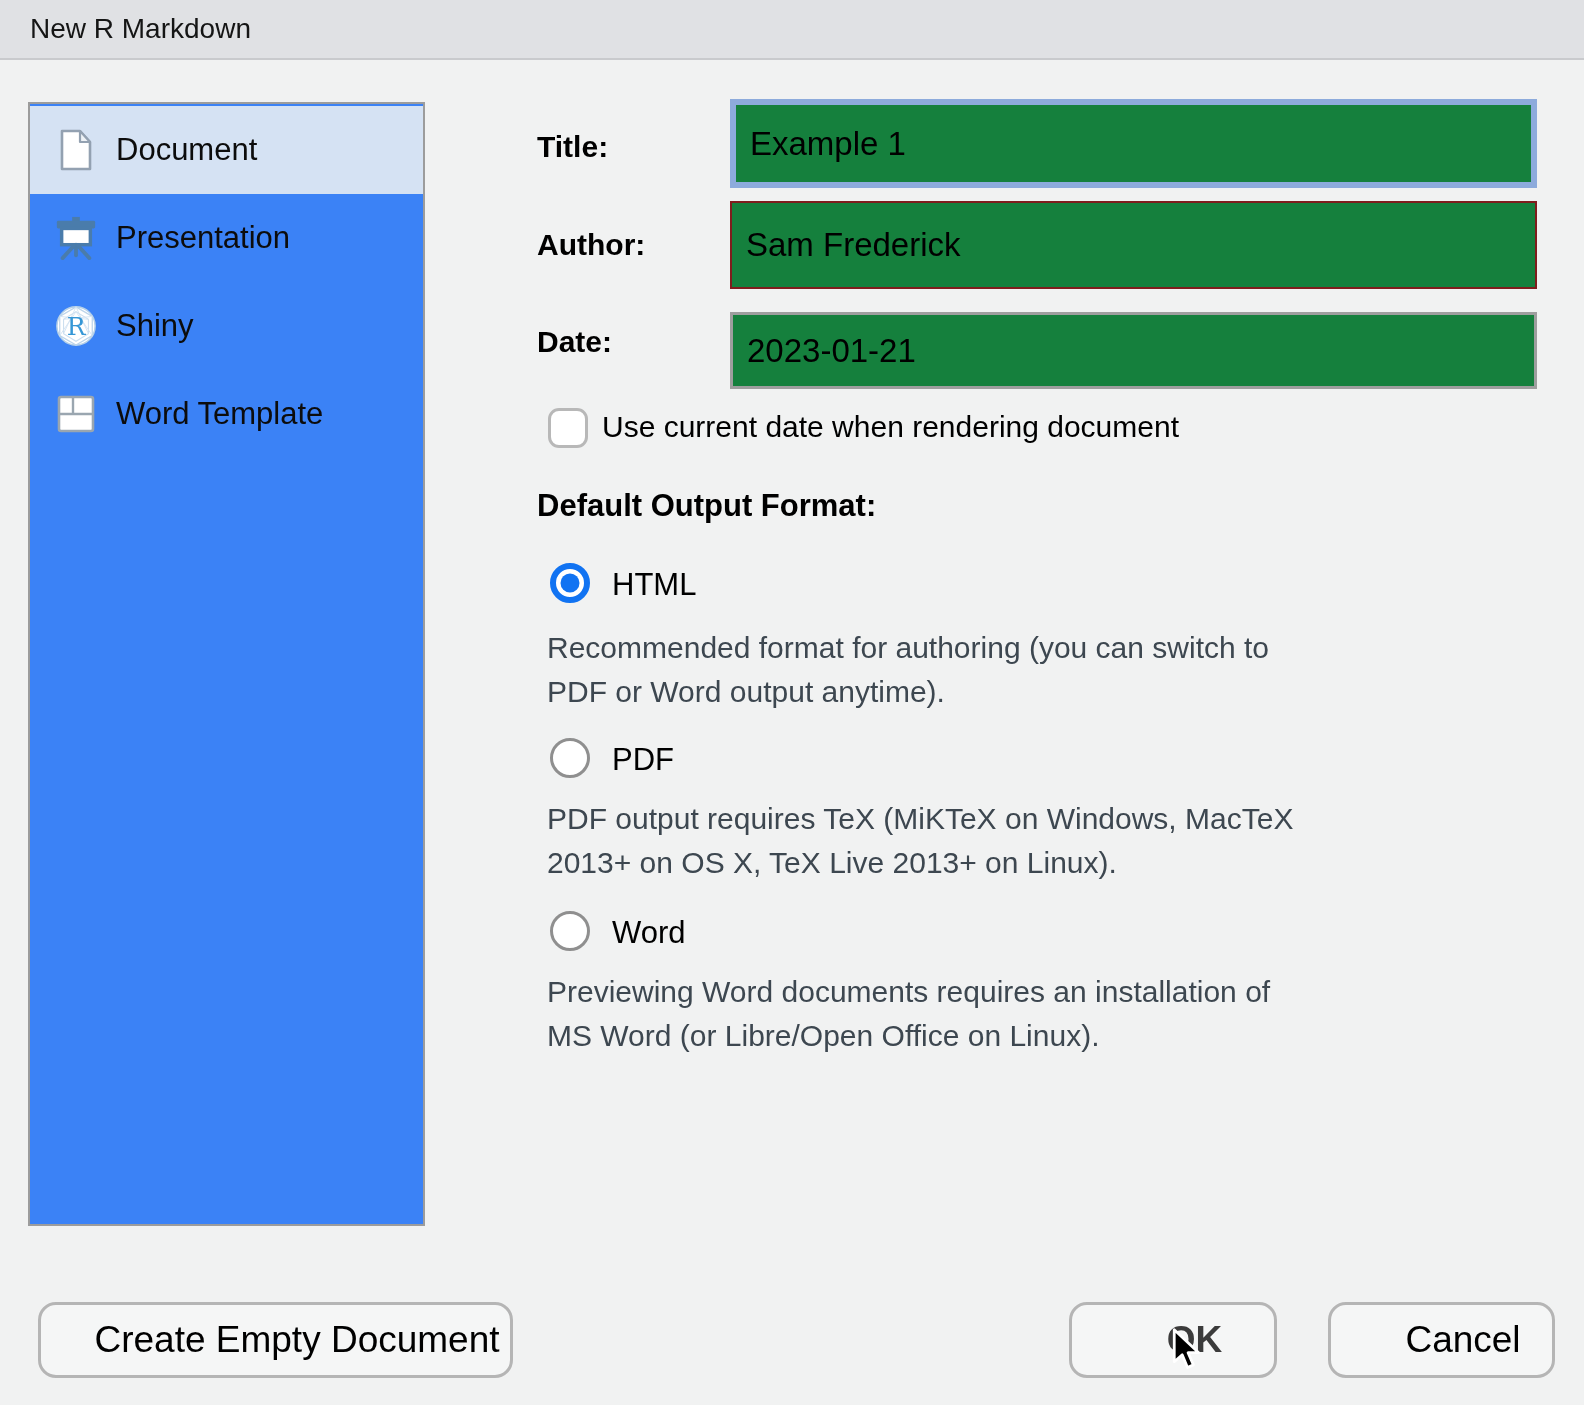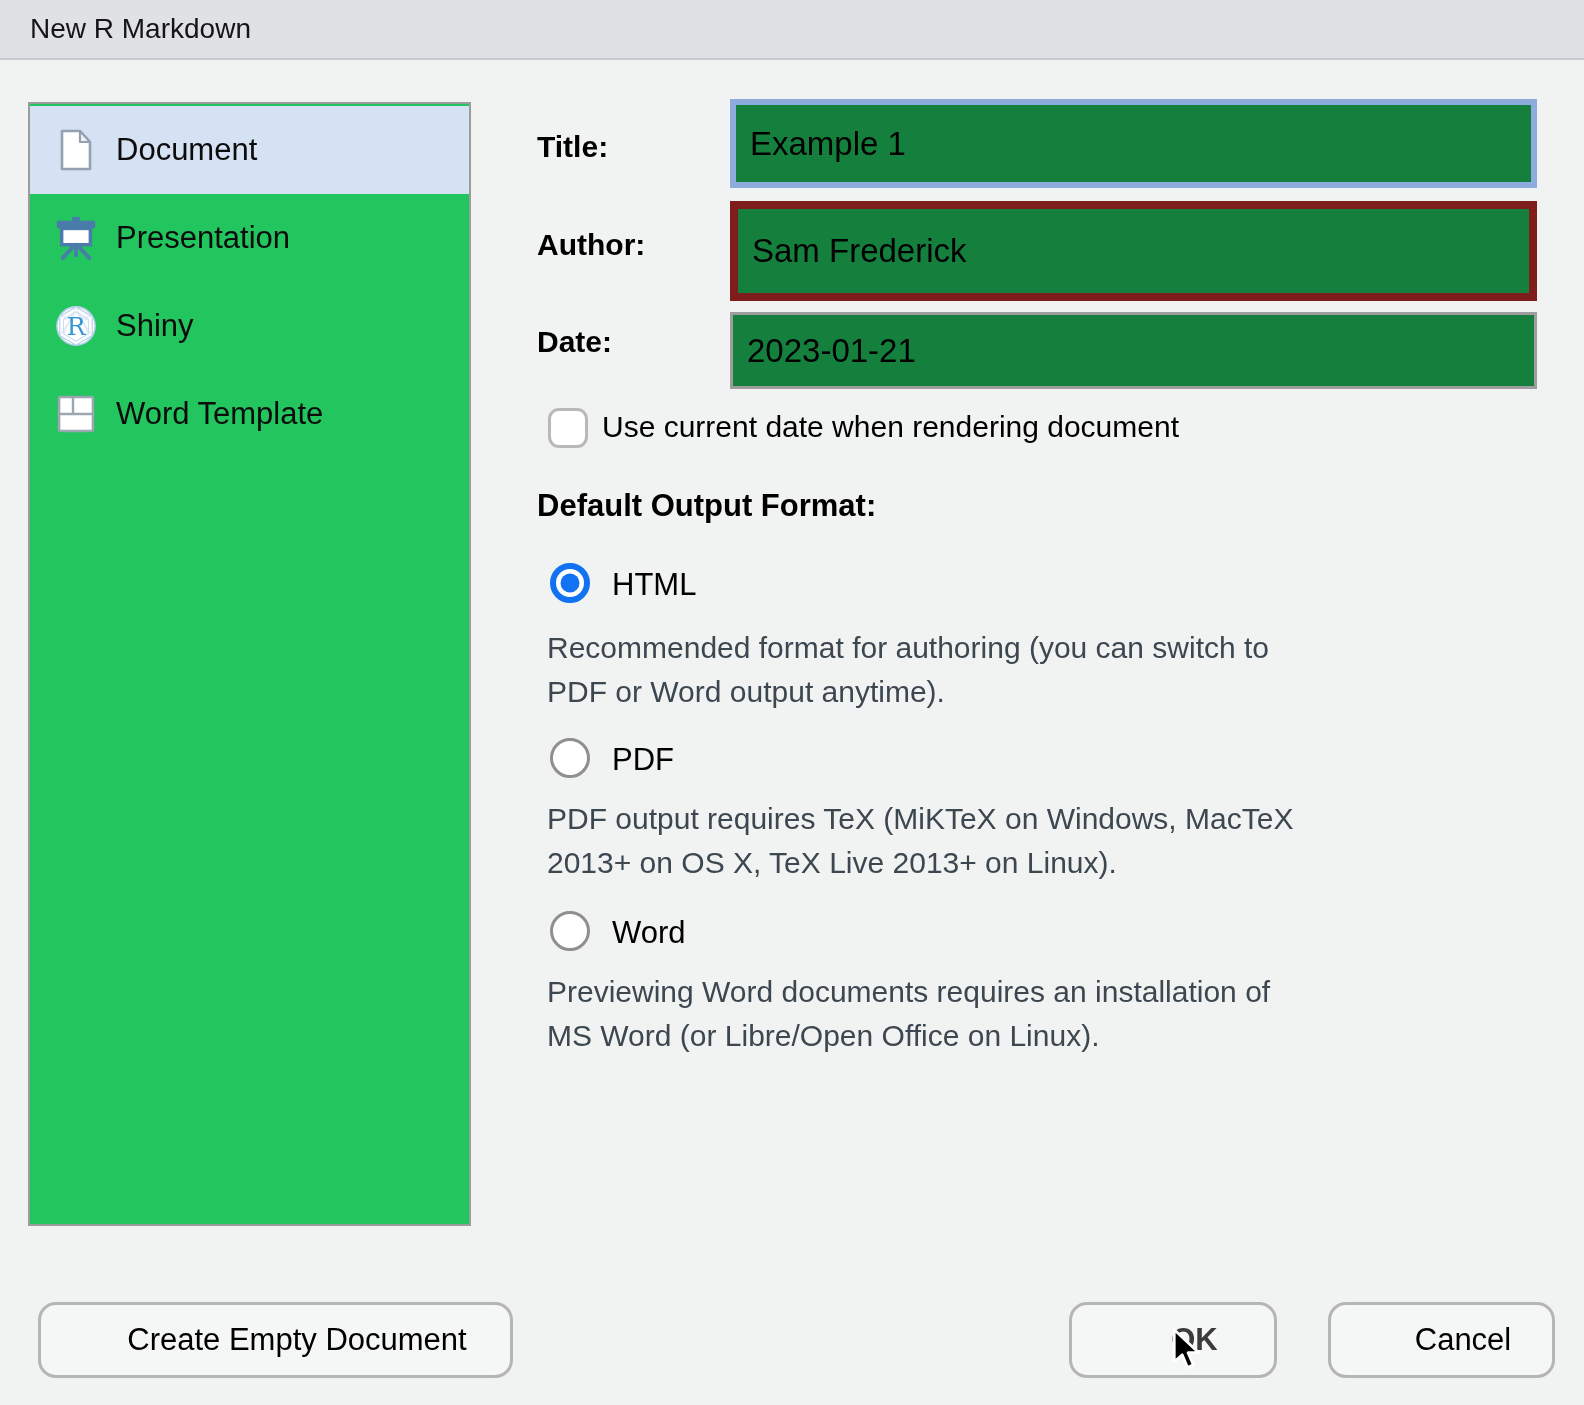--- a/index.html
+++ b/index.html
@@ -15,22 +15,22 @@
   
   .titlebar {
     position:absolute; left:0; top:0; width:1584px; height:60px;
     background:#e0e1e4; border-bottom:2px solid #c9cacd;
     display:flex; align-items:center; padding-left:30px;
   }
   .titlebar-text { font-size:28px; color:#151515; }
 
   
   .panel {
-    position:absolute; left:28px; top:102px; width:443px; height:1124px;
-    background:#22c55e; border:2px solid #9c9c9c; padding-top:2px;
+    position:absolute; left:28px; top:102px; width:397px; height:1124px;
+    background:#3b82f6; border:2px solid #9c9c9c; padding-top:2px;
   }
   .list-item {
     height:88px; display:flex; align-items:center;
     padding-left:24px; cursor:default;
   }
   .list-item.selected { background:#d5e2f3; }
   .list-icon { width:44px; height:46px; flex:0 0 44px; margin-right:18px;
     display:flex; align-items:center; justify-content:center; }
   .list-label { font-size:31px; color:#0c0c0c; }
 
@@ -38,21 +38,21 @@
   .field-label {
     position:absolute; left:537px; font-size:30px; font-weight:bold; color:#000;
   }
   .text-input {
     position:absolute; left:730px; width:807px;
     font-family:"Liberation Sans", sans-serif;
     font-size:33px; color:#000; background:#15803d;
     padding-left:14px; outline:none;
   }
   #title-input  { top:99px;  height:89px; border:6px solid #8dabdc; }
-  #author-input { top:201px; height:100px; border:8px solid #7f1d1d; }
+  #author-input { top:201px; height:88px; border:2px solid #7f1d1d; }
   #date-input   { top:312px; height:77px; border:3px solid #9e9e9e; }
 
   
   .checkbox {
     position:absolute; left:548px; top:408px; width:40px; height:40px;
     background:#fff; border:3px solid #b8b8b8; border-radius:11px;
   }
   .checkbox-label {
     position:absolute; left:602px; top:410px; font-size:30px; color:#000;
   }
@@ -82,21 +82,21 @@
   #radio-html  { top:563px; } #label-html  { top:567px; } #desc-html { top:626px; }
   #radio-pdf   { top:738px; } #label-pdf   { top:742px; } #desc-pdf  { top:797px; }
   #radio-word  { top:911px; } #label-word  { top:915px; } #desc-word { top:970px; }
 
   
   .btn {
     position:absolute; top:1302px; height:76px;
     background:#f5f6f6; border:3px solid #b5b5b5; border-radius:18px;
     display:flex; align-items:center; justify-content:center;
     font-family:"Liberation Sans", sans-serif;
-    font-size:31px; color:#000; cursor:default;padding-left:43px;
+    font-size:37px; color:#000; cursor:default;padding-left:43px;
   }
   #btn-create { left:38px;  width:475px; }
   #btn-ok     { left:1069px; width:208px; font-weight:bold; color:#3b3b3b; }
   #btn-cancel { left:1328px; width:227px; }
 
   .cursor { position:absolute; left:1170px; top:1327px; width:34px; height:46px; }
 </style>
 </head>
 <body>
 

